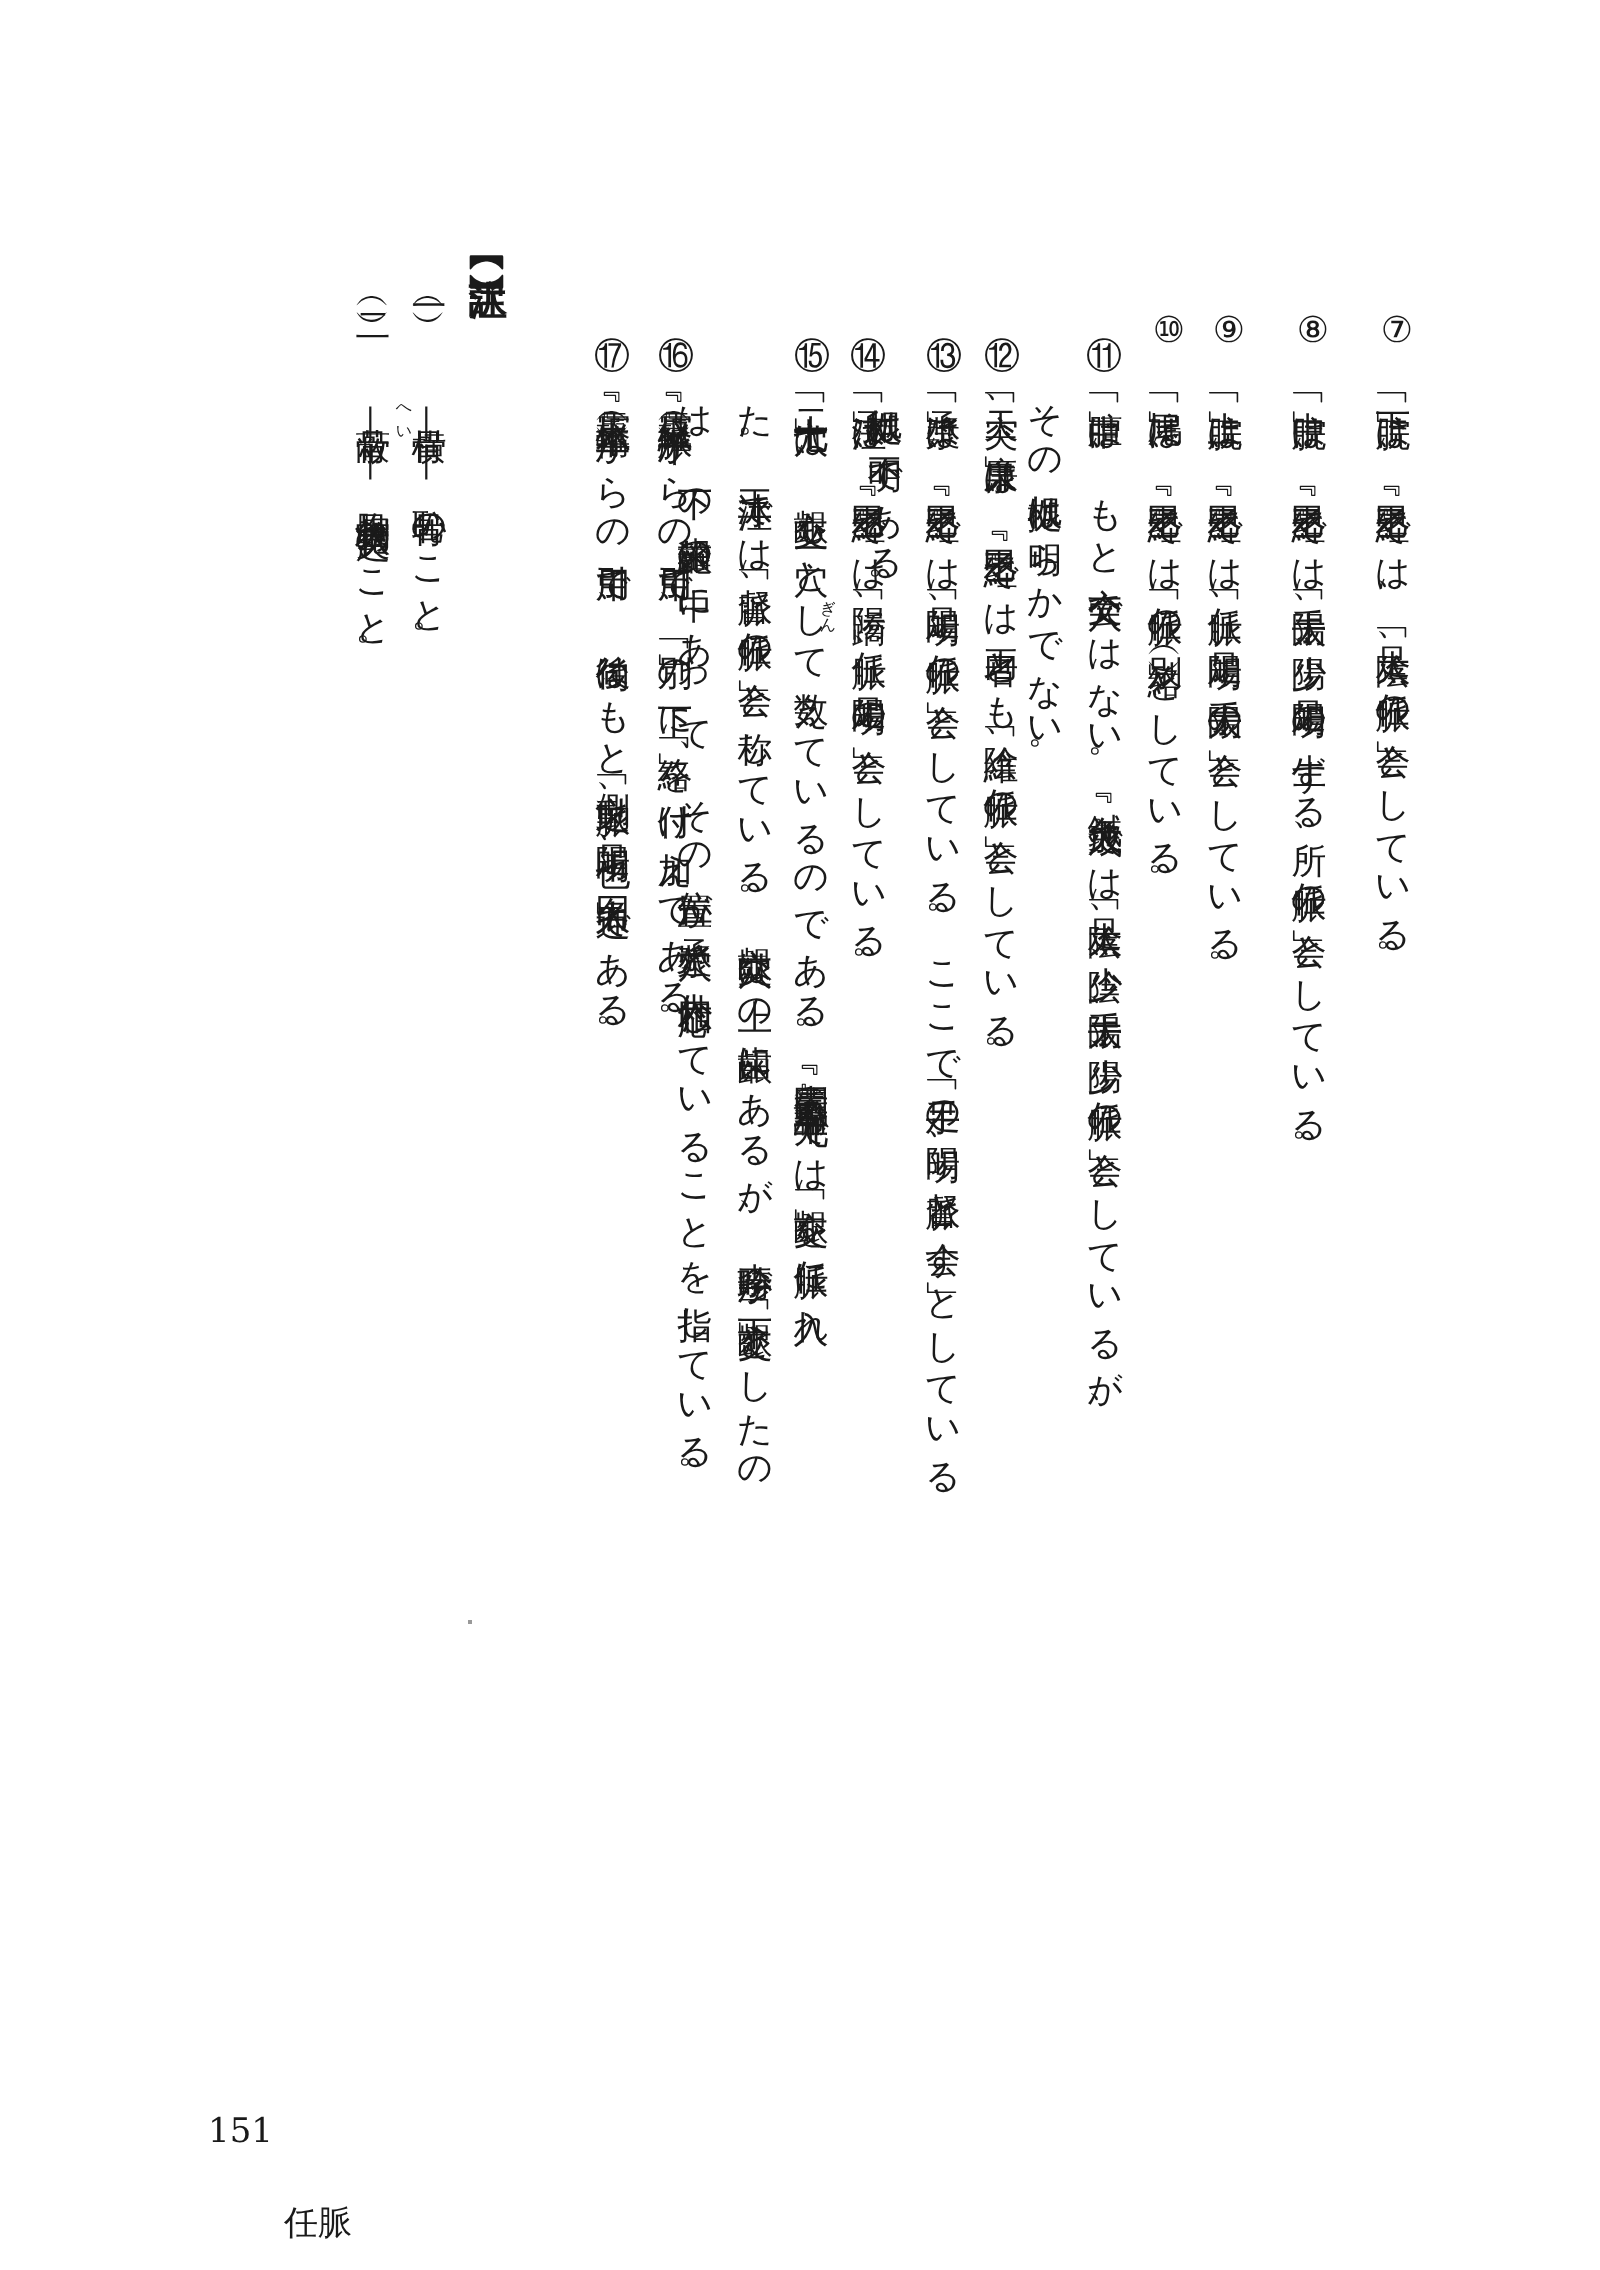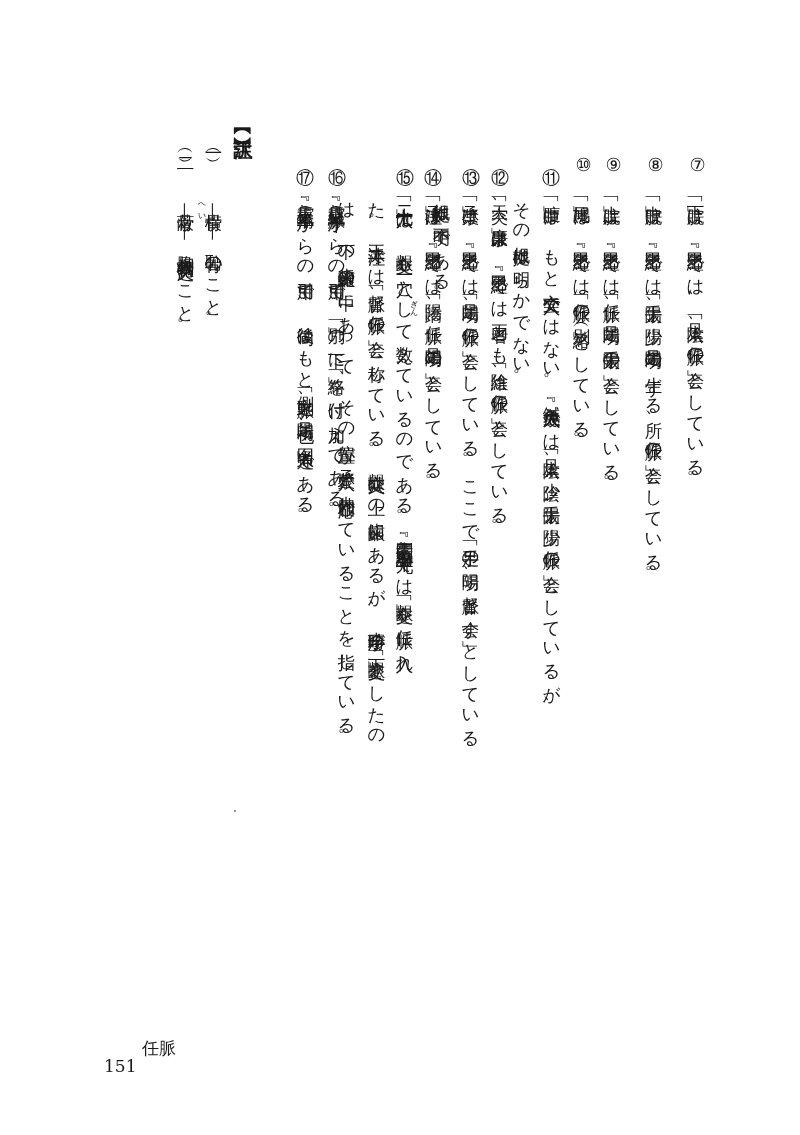--- a/index.html
+++ b/index.html
@@ -61,13 +61,13 @@
 <div class="col" style="left:204px;top:142px;">（一）</div>
 <div class="col" style="left:204px;top:200px;">横骨――恥骨のこと。</div>
 
 <div class="col" style="left:176px;top:142px;">（二）</div>
 <div class="col" style="left:176px;top:200px;">蔽骨――胸骨剣状突起のこと。</div>
 <div class="ruby" style="left:197px;top:198px;">へい</div>
 
 <div class="dot" style="left:234px;top:810px;"></div>
 
 <div class="folio" style="left:104px;top:1058px;">151</div>
-<div class="folio-title" style="left:142px;top:1040px;">任脈</div>
+<div class="folio-title" style="left:142px;top:1104px;">任脈</div>
 
 </body></html>

